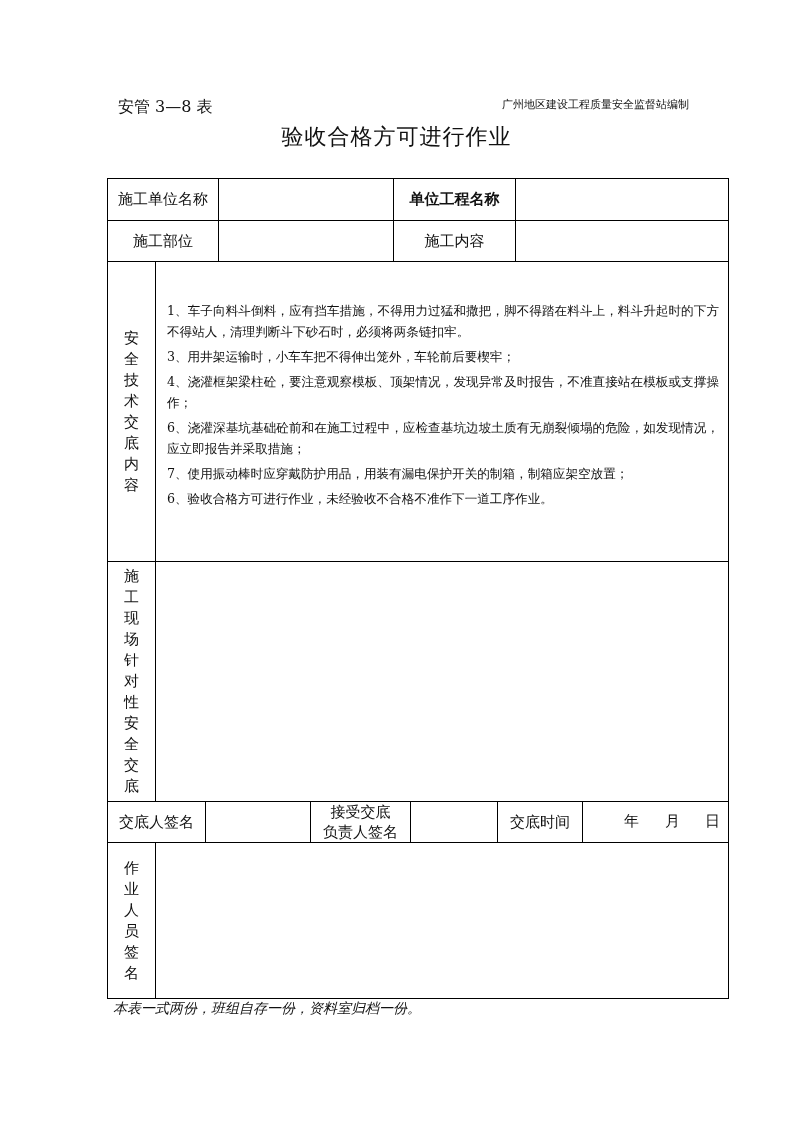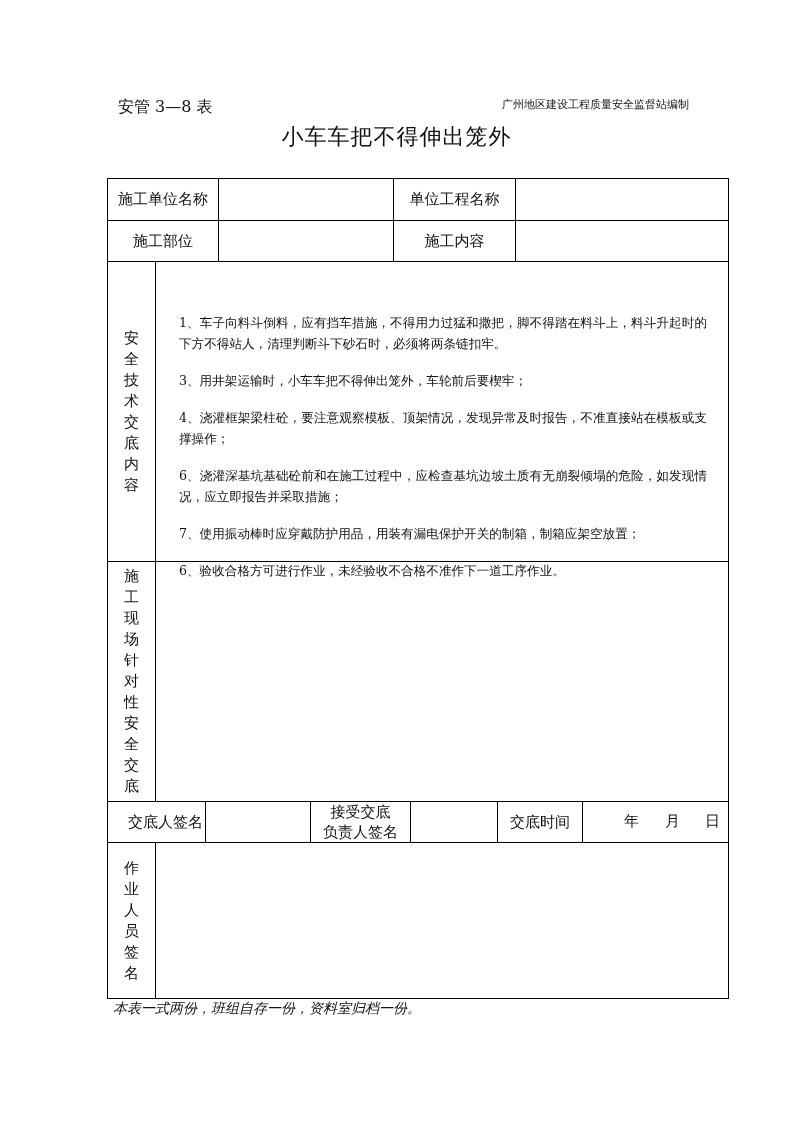--- a/index.html
+++ b/index.html
@@ -23,31 +23,31 @@
   }
   .vert {
     position: absolute; display: flex; flex-direction: column; align-items: center;
     justify-content: center; font-size: 15px; line-height: 21px;
   }
   .vert span { display: block; }
   .content {
     position: absolute; left: 56px; top: 33px; width: 560px;
     font-size: 12.6px; line-height: 21px; text-align: justify;
   }
-  .content p { margin: 16px; }
+  .content p { margin: 4px; }
   .twoline { line-height: 20px; }
   .date { position: absolute; font-size: 15px; }
   .footnote { position: absolute; left: 113px; top: 1000px; font-size: 14px; font-style: italic; }
 </style>
 </head>
 <body>
 
 <div class="hdr-left">安管 3—8 表</div>
 <div class="hdr-right">广州地区建设工程质量安全监督站编制</div>
-<div class="title">小车车把不得伸出笼外</div>
+<div class="title">验收合格方可进行作业</div>
 
 <div class="grid">
 
   <div class="b h" style="left:0;top:0;width:622px;"></div>
   <div class="b h" style="left:0;top:820px;width:622px;"></div>
   <div class="b v" style="left:0;top:0;height:821px;"></div>
   <div class="b v" style="left:621px;top:0;height:821px;"></div>
 
   <div class="b h" style="left:0;top:42px;width:622px;"></div>
   <div class="b h" style="left:0;top:83px;width:622px;"></div>
@@ -63,21 +63,21 @@
   <div class="b v" style="left:48px;top:664px;height:157px;"></div>
 
   <div class="b v" style="left:98px;top:623px;height:42px;"></div>
   <div class="b v" style="left:203px;top:623px;height:42px;"></div>
   <div class="b v" style="left:303px;top:623px;height:42px;"></div>
   <div class="b v" style="left:390px;top:623px;height:42px;"></div>
   <div class="b v" style="left:475px;top:623px;height:42px;"></div>
 
   <div class="cell" style="left:1px;top:1px;width:110px;height:41px;">施工单位名称</div>
   <div class="cell" style="left:112px;top:1px;width:174px;height:41px;"></div>
-  <div class="cell" style="left:287px;top:1px;width:121px;height:41px;">单位工程名称</div>
+  <div class="cell" style="left:287px;top:1px;width:121px;height:41px;font-weight:bold;">单位工程名称</div>
   <div class="cell" style="left:409px;top:1px;width:212px;height:41px;"></div>
 
   <div class="cell" style="left:1px;top:43px;width:110px;height:40px;">施工部位</div>
   <div class="cell" style="left:112px;top:43px;width:174px;height:40px;"></div>
   <div class="cell" style="left:287px;top:43px;width:121px;height:40px;font-family:Liberation Mono, monospace;">施工内容</div>
   <div class="cell" style="left:409px;top:43px;width:212px;height:40px;"></div>
 
   <div class="vert" style="left:1px;top:84px;width:47px;height:299px;">
     <span>安</span>
     <span>全</span>
@@ -105,21 +105,21 @@
     <span>针</span>
     <span>对</span>
     <span>性</span>
     <span>安</span>
     <span>全</span>
     <span>交</span>
     <span>底</span>
   </div>
   <div class="cell" style="left:49px;top:384px;width:572px;height:239px;"></div>
 
-  <div class="cell" style="left:10px;top:624px;width:97px;height:40px;">交底人签名</div>
+  <div class="cell" style="left:1px;top:624px;width:97px;height:40px;">交底人签名</div>
   <div class="cell" style="left:99px;top:624px;width:104px;height:40px;"></div>
   <div class="cell twoline" style="left:204px;top:624px;width:99px;height:40px;flex-direction:column;">
     <span>接受交底</span>
     <span>负责人签名</span>
   </div>
   <div class="cell" style="left:304px;top:624px;width:86px;height:40px;"></div>
   <div class="cell" style="left:391px;top:624px;width:84px;height:40px;">交底时间</div>
   <div style="position:absolute;left:476px;top:624px;width:145px;height:40px;">
     <span class="date" style="left:41px;top:10px;">年</span>
     <span class="date" style="left:82px;top:10px;">月</span>

